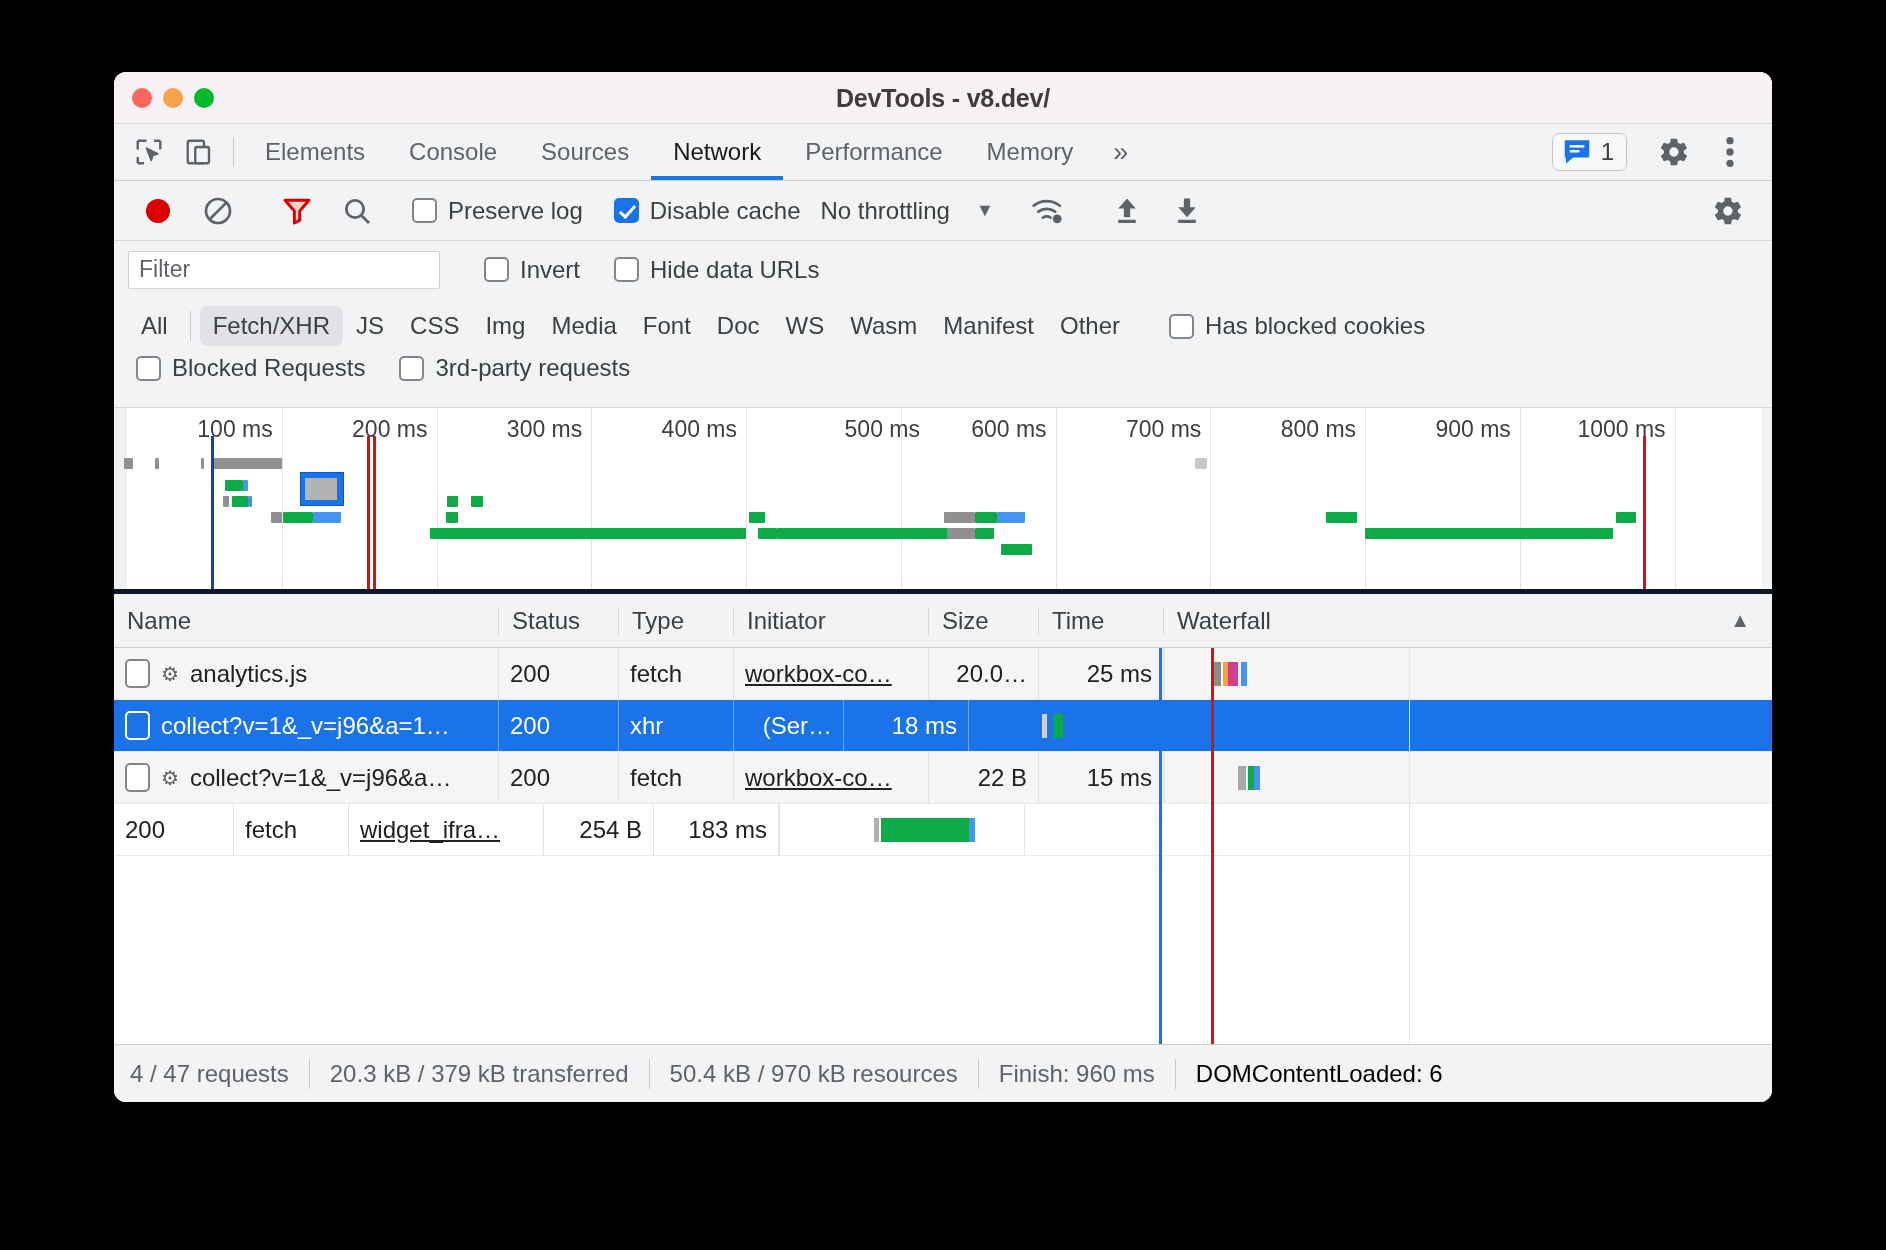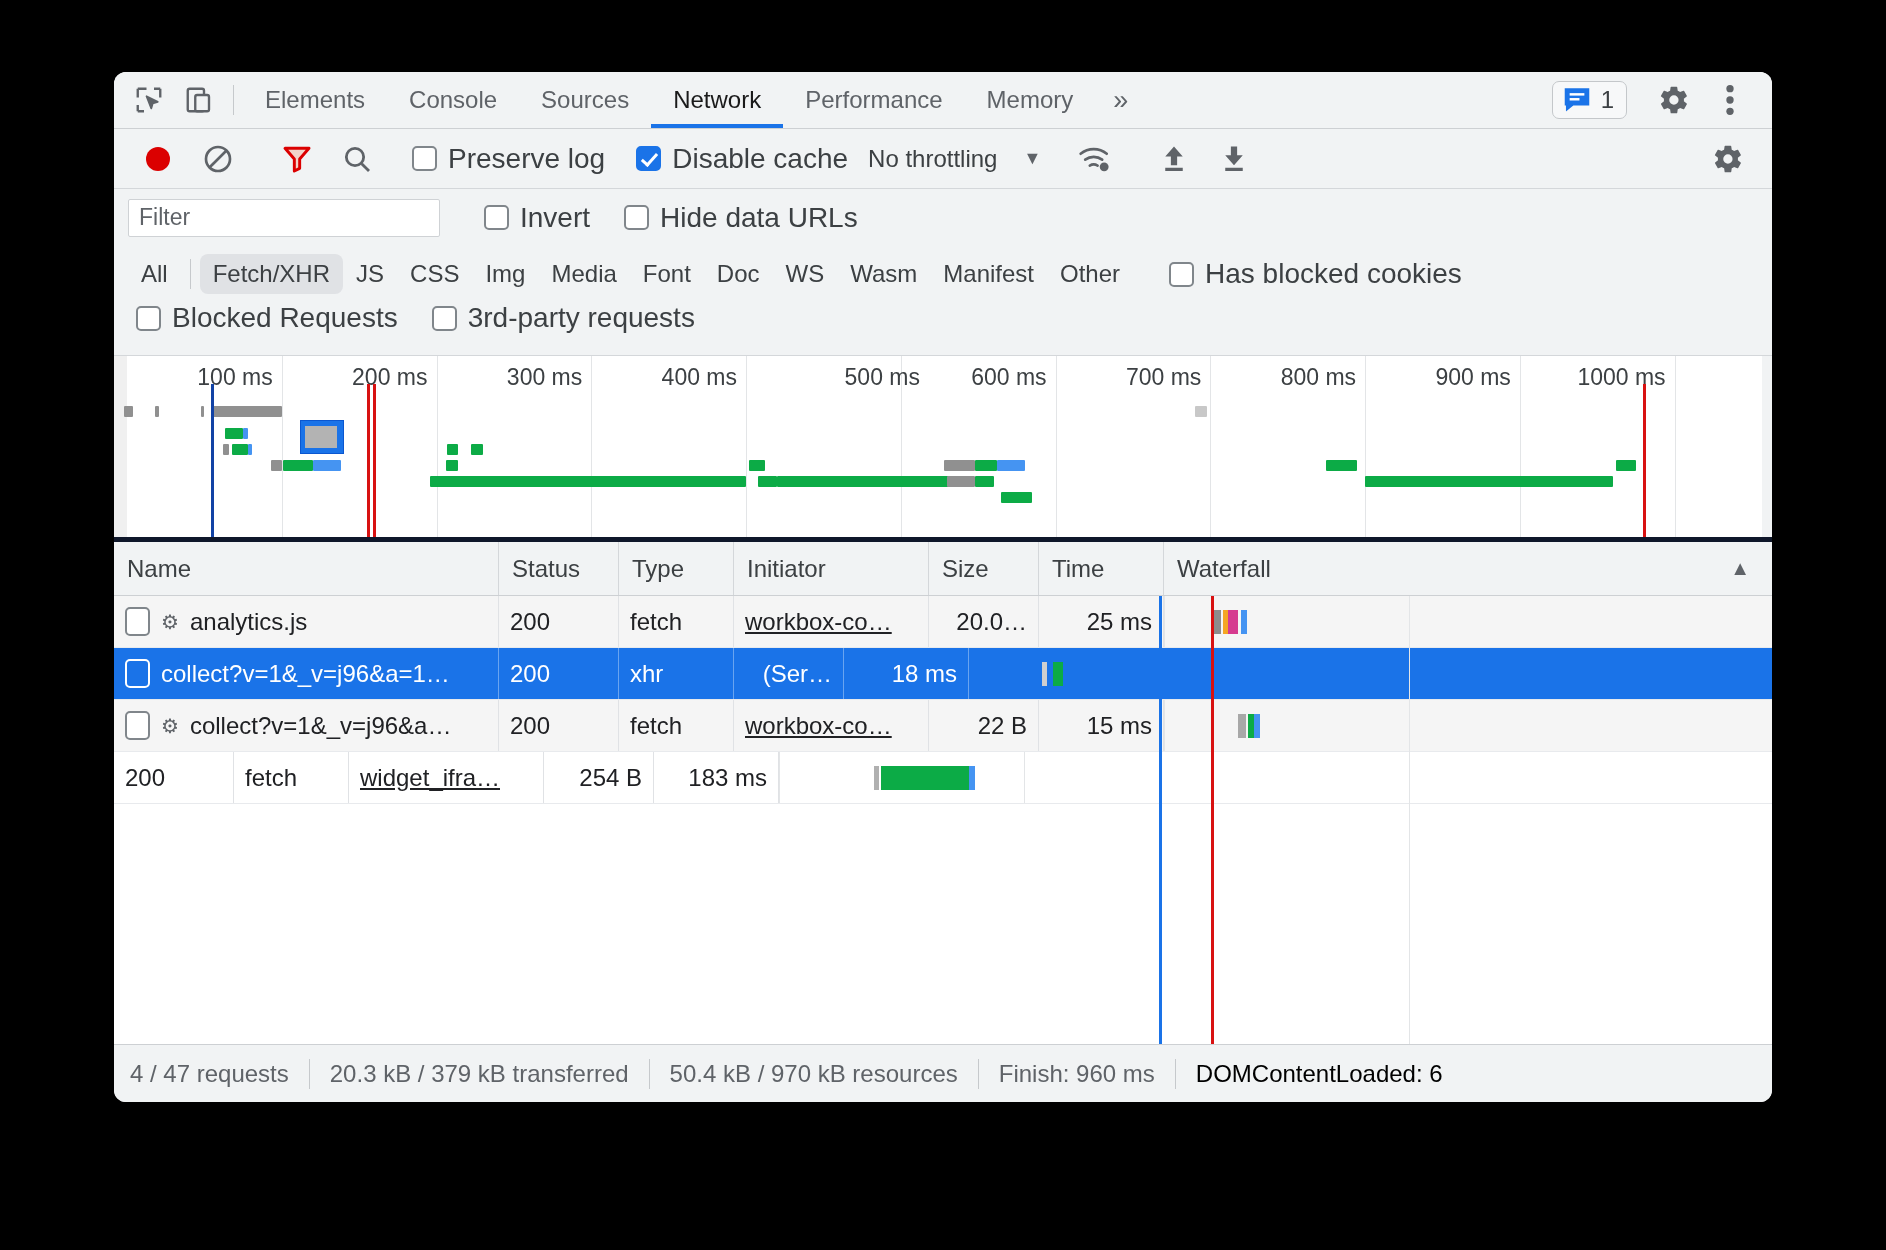--- a/index.html
+++ b/index.html
@@ -96,21 +96,21 @@
     border: 2.4px solid #80868b; background: #fff;
     flex: 0 0 auto; position: relative;
   }
   .chk.checked { background:#1a73e8; border-color:#1a73e8; }
   .chk.checked:after {
     content:""; position:absolute; left: 7px; top: 2px;
     width: 6px; height: 13px;
     border: solid #fff; border-width: 0 3.2px 3.2px 0;
     transform: rotate(42deg);
   }
-  .chk-label { font-size: 28px; color: #3c4043; white-space: nowrap; }
+  .chk-label { font-size: 24px; color: #3c4043; white-space: nowrap; }
   .throttle { font-size: 24px; color:#3c4043; margin-left: 14px; white-space:nowrap;}
   .caret { margin-left: 26px; font-size: 18px; color:#5f6368; cursor:pointer;}
 
   
   .filterrow {
     height: 57px; background:#f1f3f4;
     display:flex; align-items:center; padding-left: 14px;
     flex: 0 0 auto;
   }
   .filterbox {
@@ -165,20 +165,21 @@
   .scrollbar-v {
     position:absolute; right:0; top:0; bottom:0; width: 10px; background:#f1f3f4;
   }
 
   
   .tablewrap { flex: 1 1 auto; display:flex; flex-direction:column; min-height:0; background:#fff; }
   .thead {
     display:flex; height: 54px; background:#f1f3f4;
     border-bottom:1px solid #cdd0d3;
     flex: 0 0 auto;
+    align-items: center;
   }
   .th {
     font-size: 24px; color:#3c4043;
     display:flex; align-items:center; padding-left: 13px;
     border-right: 1px solid #d4d7da;
     white-space: nowrap;
   }
   .th.waterfall { flex:1; justify-content: space-between; padding-right: 22px; border-right:none; }
   .sort-arrow { font-size: 20px; color:#5f6368; }
 
@@ -226,20 +227,28 @@
   .st-item { padding: 0 20px; }
   .st-item:first-child { padding-left: 0; }
   .st-sep { width:1px; height: 30px; background:#c6c9cc; }
   .st-item.blue { color:#000000; }
 </style>
 </head>
 <body>
 
 <div class="window">
 
+  <div class="titlebar">
+    <div class="lights">
+      <div class="light red"></div>
+      <div class="light yellow"></div>
+      <div class="light green"></div>
+    </div>
+    <div class="title">DevTools - v8.dev/</div>
+  </div>
 
   <div class="tabstrip">
     <div class="tb-icon">
       <svg width="30" height="30" viewBox="0 0 24 24" fill="none" stroke="#5f6368" stroke-width="1.9">
         <path d="M3 3h7M3 3v7M21 3h-5M21 3v7M3 21h5M3 21v-5"></path>
         <path d="M10 9l9 4.5-4 1.2-1.2 4z" fill="#5f6368" stroke="#5f6368" stroke-width="1.4" stroke-linejoin="round"></path>
       </svg>
     </div>
     <div class="tb-icon">
       <svg width="30" height="30" viewBox="0 0 24 24" fill="none" stroke="#5f6368" stroke-width="1.9">

